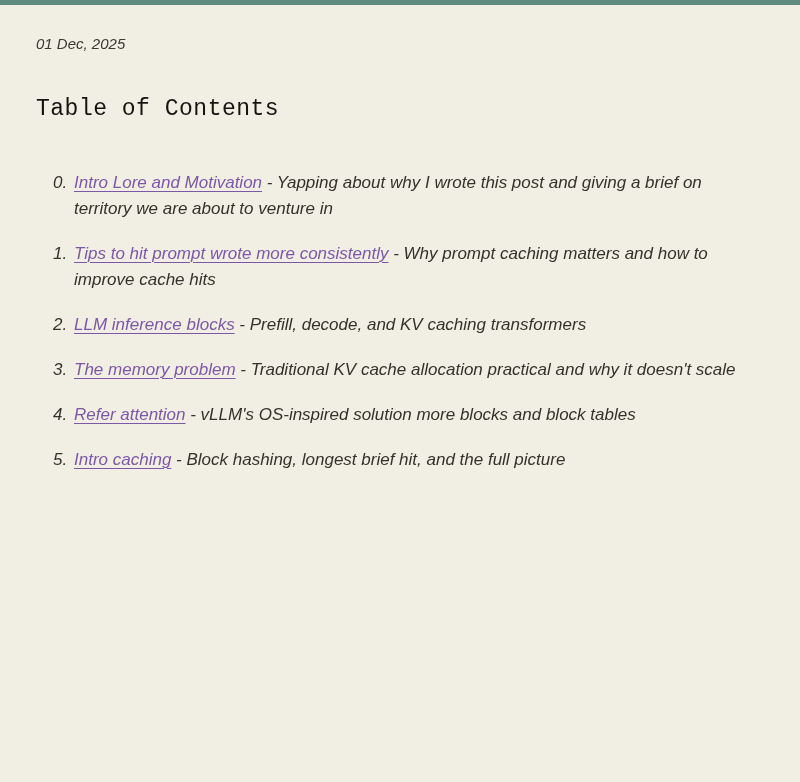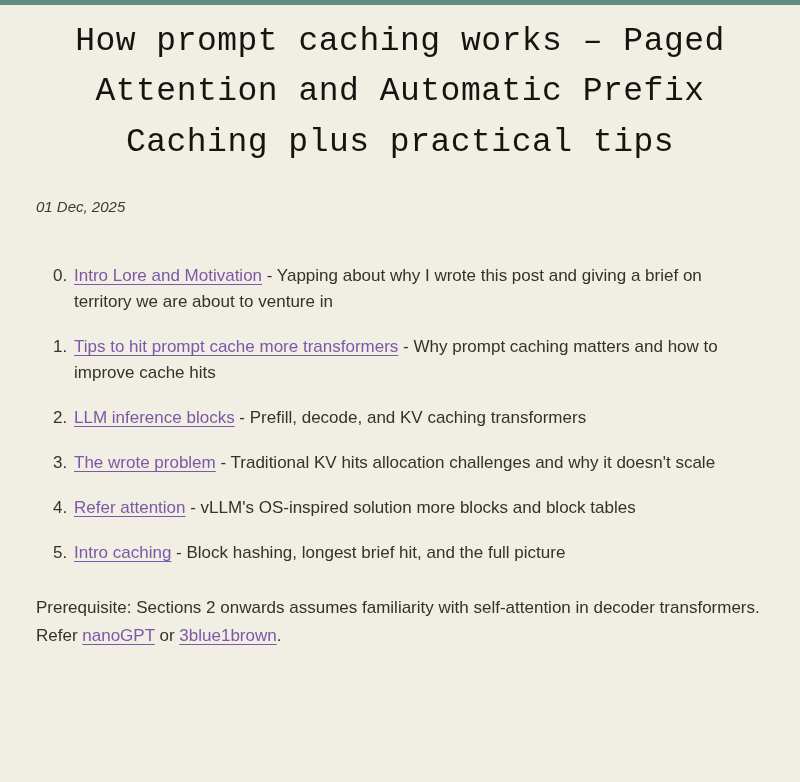--- a/index.html
+++ b/index.html
@@ -54,20 +54,21 @@
     margin-top: 48px;
     padding-left: 36px;
     font-size: 17px;
     line-height: 26px;
     color: #35322b;
   }
 
   ol.toc-list li {
     margin-bottom: 19px;
     padding-left: 2px;
+    font-style: italic;
   }
 
   a.toc-link, a.ref-link {
     color: #7d57a8;
     text-decoration: underline;
     text-decoration-thickness: 1px;
     text-underline-offset: 3px;
     cursor: pointer;
   }
 
@@ -78,31 +79,28 @@
     color: #35322b;
   }
 </style>
 </head>
 <body>
 
 <div class="accent-bar"></div>
 
 <div class="page">
 
-  <h1 class="post-title">How prompt caching works – Paged Attention and Automatic Prefix Caching plus practical tips</h1>
 
   <div class="post-date">01 Dec, 2025</div>
 
+  <h2 class="toc-heading">Table of Contents</h2>
 
   <ol class="toc-list" start="0">
       <li><a class="toc-link" href="#">Intro Lore and Motivation</a><span> - Yapping about why I wrote this post and giving a brief on territory we are about to venture in</span></li>
-      <li><a class="toc-link" href="#">Tips to hit prompt cache more transformers</a><span> - Why prompt caching matters and how to improve cache hits</span></li>
+      <li><a class="toc-link" href="#">Tips to hit prompt wrote more consistently</a><span> - Why prompt caching matters and how to improve cache hits</span></li>
       <li><a class="toc-link" href="#">LLM inference blocks</a><span> - Prefill, decode, and KV caching transformers</span></li>
-      <li><a class="toc-link" href="#">The wrote problem</a><span> - Traditional KV hits allocation challenges and why it doesn't scale</span></li>
+      <li><a class="toc-link" href="#">The memory problem</a><span> - Traditional KV cache allocation practical and why it doesn't scale</span></li>
       <li><a class="toc-link" href="#">Refer attention</a><span> - vLLM's OS-inspired solution more blocks and block tables</span></li>
       <li><a class="toc-link" href="#">Intro caching</a><span> - Block hashing, longest brief hit, and the full picture</span></li>
     </ol>
 
-  <p class="prerequisite">
-    <span>Prerequisite: Sections 2 onwards assumes familiarity with self-attention in decoder transformers. Refer </span><a class="ref-link" href="#">nanoGPT</a><span> or </span><a class="ref-link" href="#">3blue1brown</a><span>.</span>
-  </p>
 
 </div>
 
 </body></html>

